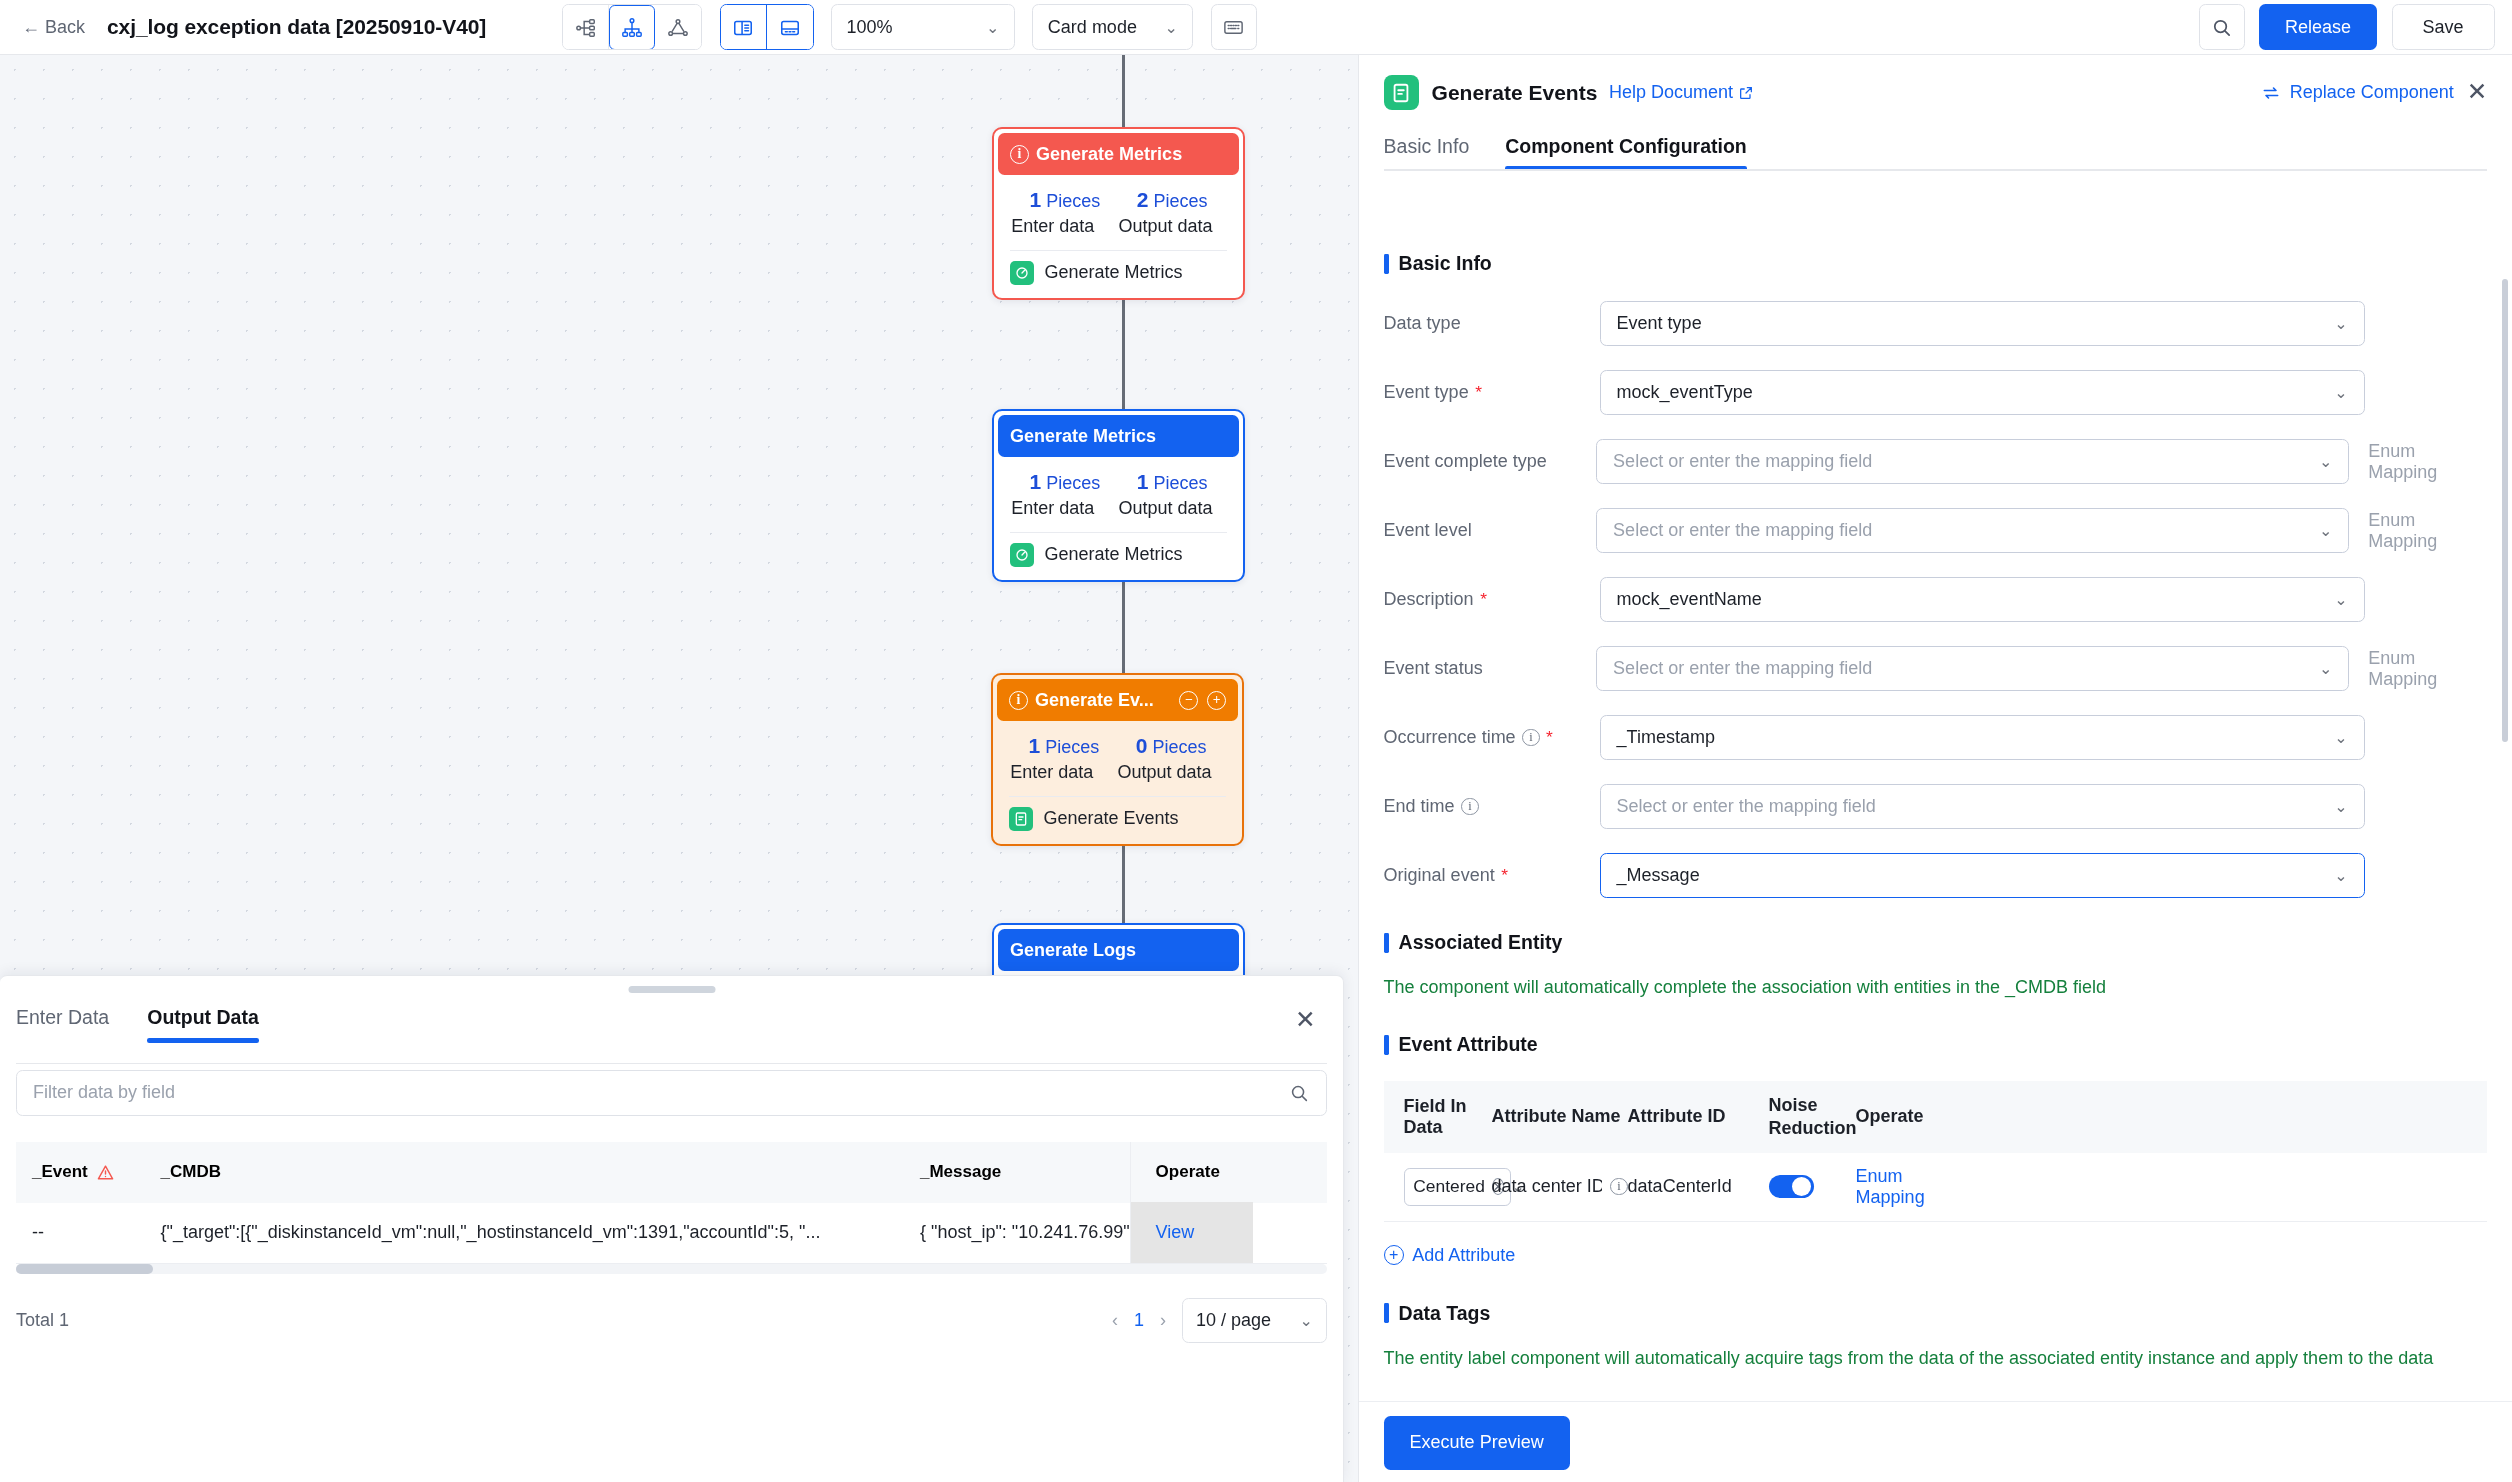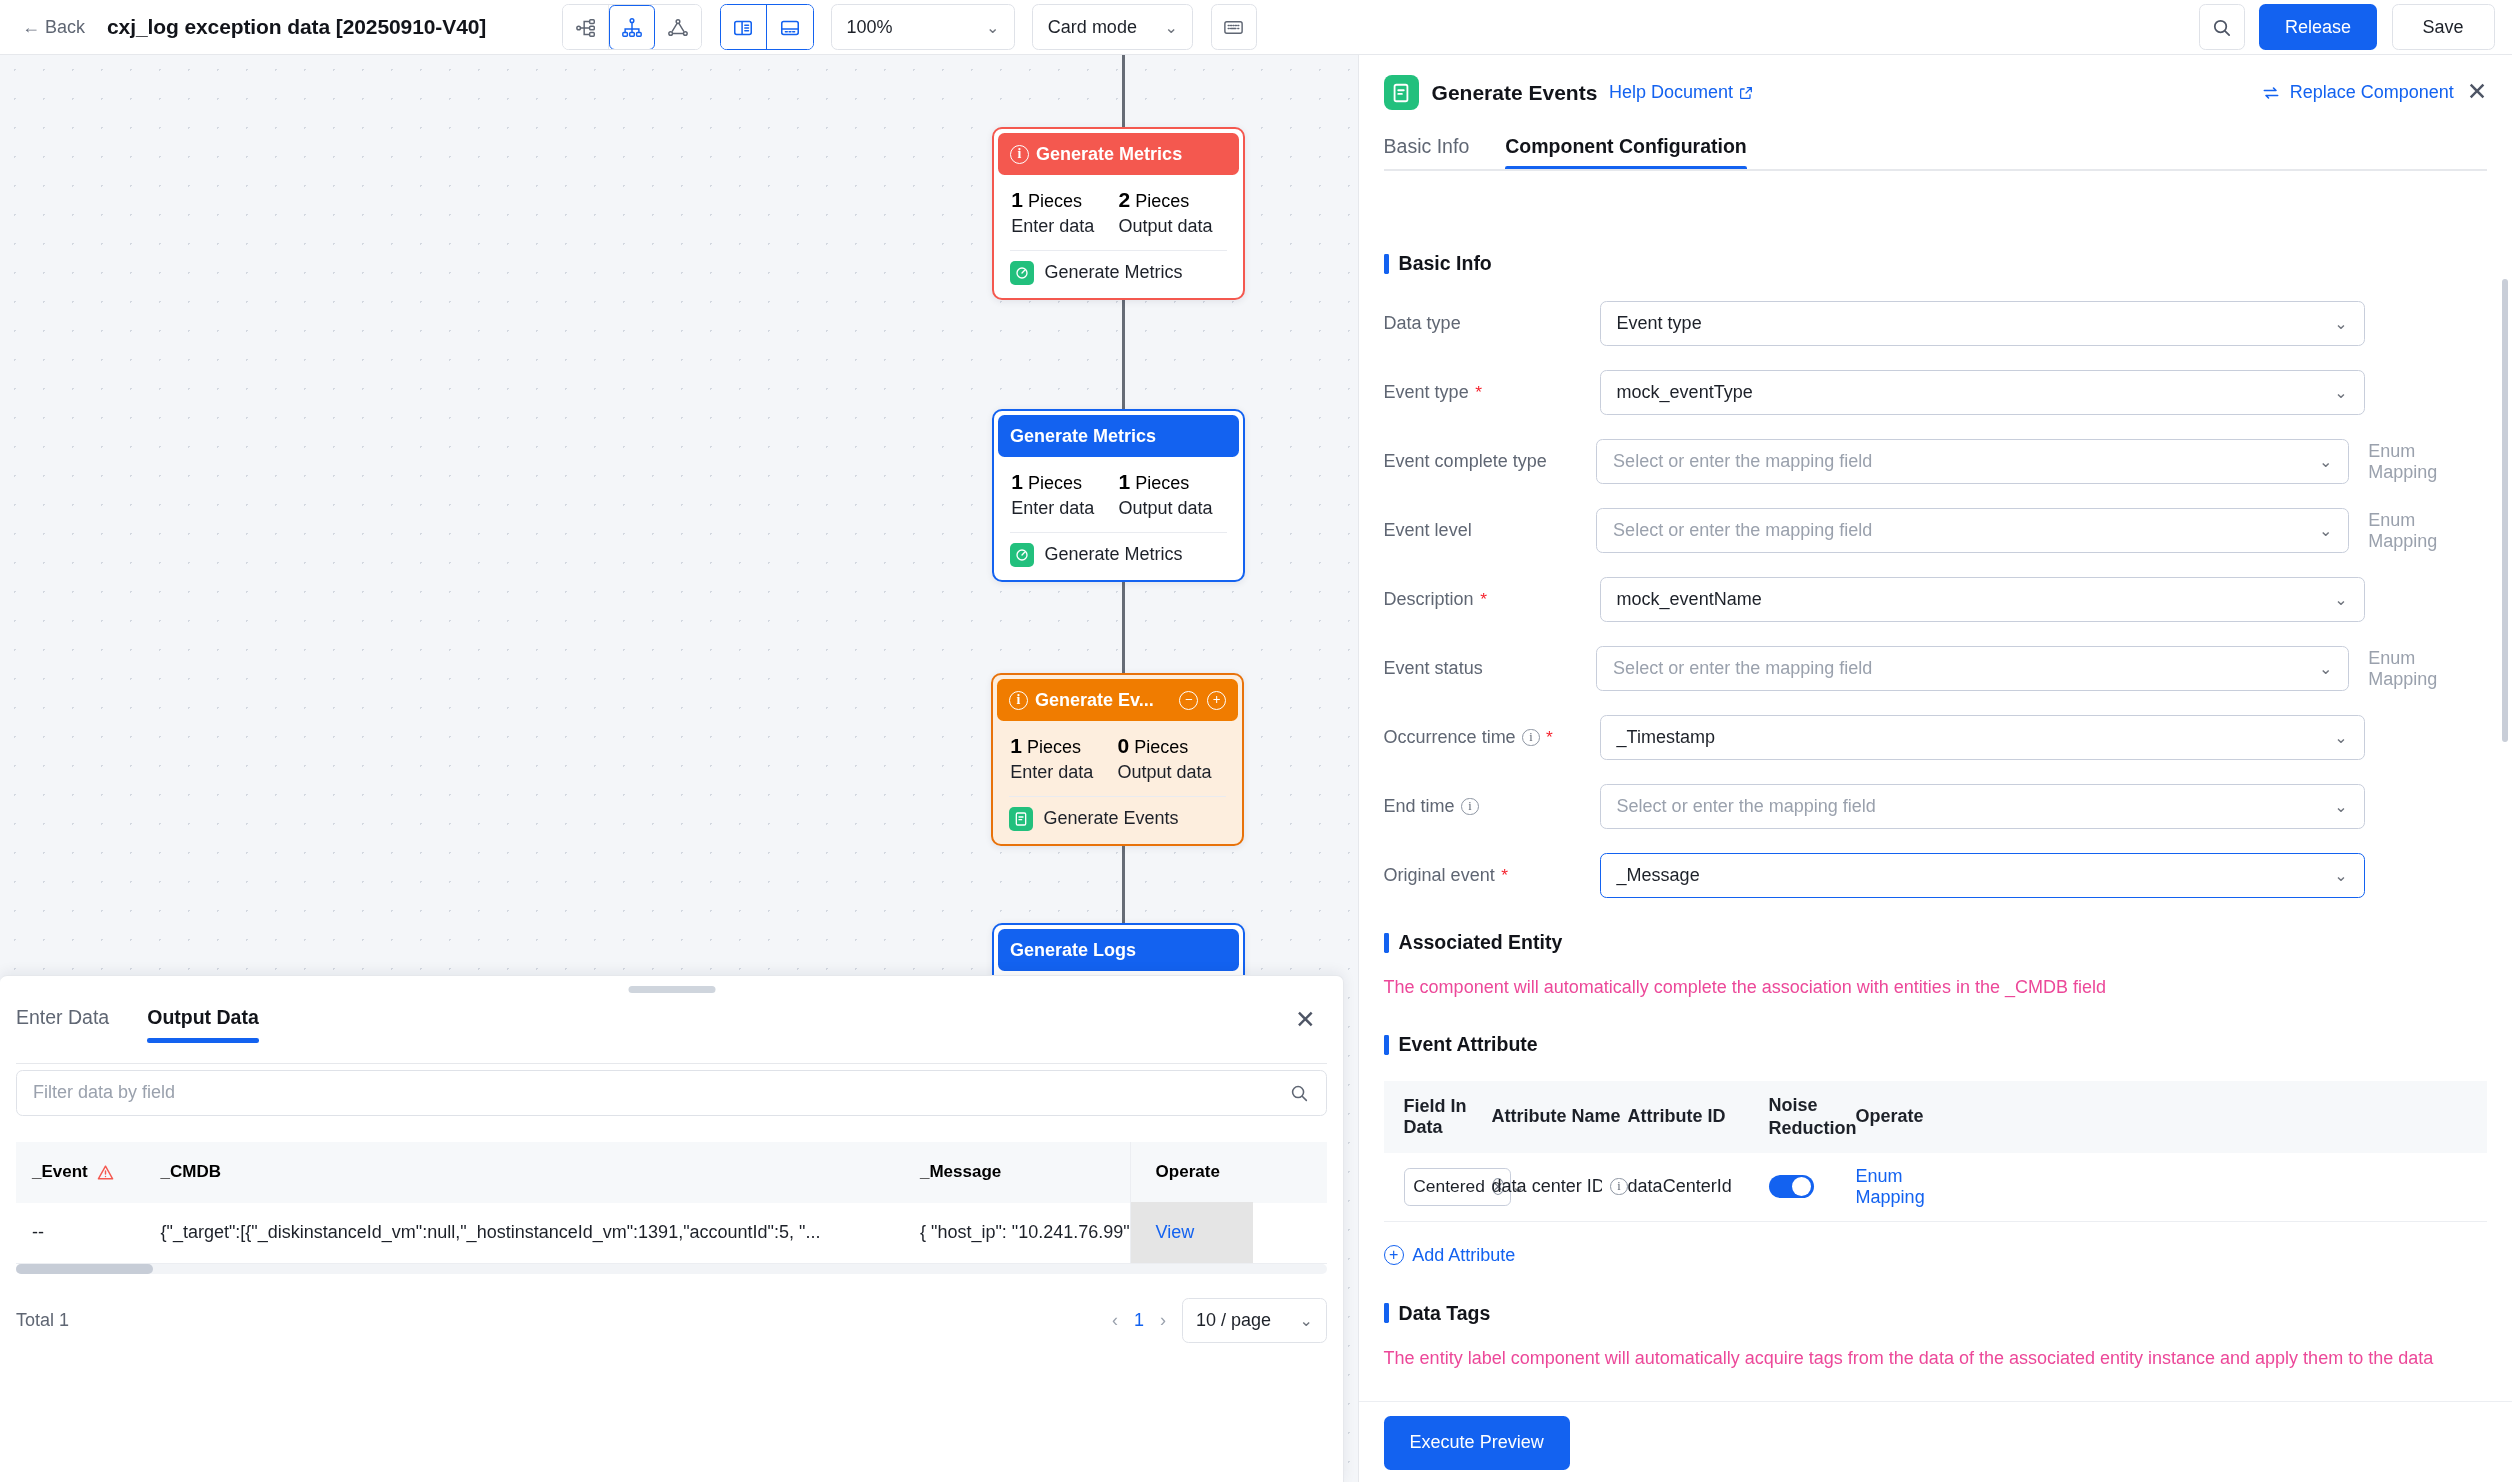--- a/index.html
+++ b/index.html
@@ -93,21 +93,21 @@
   .node-hdr.red{background:#f4584f;} .node-hdr.blue{background:#1362f0;}
   .node-hdr.orange{background:#f07c00;}
   .circ {
     width:19px;height:19px;border-radius:50%;border:1.4px solid #fff;
     display:flex;align-items:center;justify-content:center;font-size:13.7px;
     font-weight:bold; font-family:"Liberation Serif",serif; flex:none;
   }
   .hdr-actions{ margin-left:auto; display:flex; gap:8.7px; }
   .node-stats{ display:flex; padding: 13px 13px 4.3px 13px; }
   .stat{ width:50%; }
-  .stat-top{ font-size:18px; color:#000000; }
+  .stat-top{ font-size:18px; color:#1d4ed8;text-align:center; }
   .stat-top b{ font-size:21px; font-weight:bold; }
   .stat-sub{ font-size:18px; color:#1d2129; margin-top:3.6px; }
   .node-div{ height:0.7px; background:#e9ebf0; margin: 8.7px 11.6px 0 11.6px; }
   .node-foot{ display:flex; align-items:center; gap:10px; padding: 10px 11.6px 8.7px 11.6px; }
   .mini-icon{ width:24.6px;height:24.6px;border-radius:5px;background:#22c07d;
     display:flex;align-items:center;justify-content:center; flex:none;}
   .node-foot-label{ font-size:18px; color:#1d2129; }
   .dash{ font-size:19.5px; font-weight:bold; color:#1d2129; }
 
   
@@ -192,21 +192,21 @@
     display:inline-flex;align-items:center;justify-content:center;font-size:12.3px;
     color:#5f6673;font-family:"Liberation Serif",serif; flex:none;}
   .fctl{ width:765px; height:45px; border:0.7px solid #c8cedb; border-radius:6.5px;
      display:flex; align-items:center; padding:0 16px; background:#fff; cursor:pointer;}
   .fctl.focused{ border:1.4px solid #1362f0; }
   .fval{ font-size:18px; color:#1d2129; }
   .fval.ph{ color:#9aa1ad; }
   .fctl .caret{ margin-left:auto; }
   .enum-right{ margin-left:19px; font-size:18px; color:#9aa1ad; }
 
-  .sec-desc{ margin: 20px 24.6px 0 24.6px; font-size:18px; color:#ec4899; line-height:1.5; }
+  .sec-desc{ margin: 20px 24.6px 0 24.6px; font-size:18px; color:#15803d; line-height:1.5; }
 
   .attr-tbl{ margin: 24.6px 24.6px 0 24.6px; }
   .attr-head{ display:flex; background:#f6f8fa; height:72px; align-items:center; }
   .attr-row{ display:flex; height:69px; align-items:center; border-bottom:0.7px solid #eceef2; }
   .a-th{ font-size:18px; font-weight:bold; color:#1d2129; }
   .a-c1{ width:108px; padding-left:20px; }
   .a-c2{ width:136px; }
   .a-c3{ width:141px; }
   .a-c4{ width:87px; }
   .a-c5{ width:101px; }

